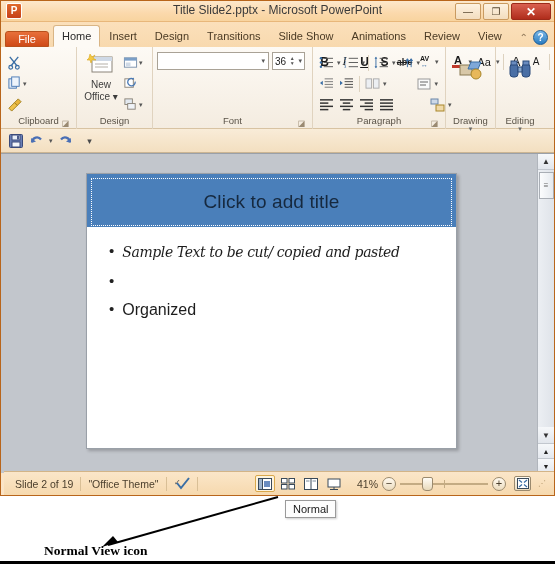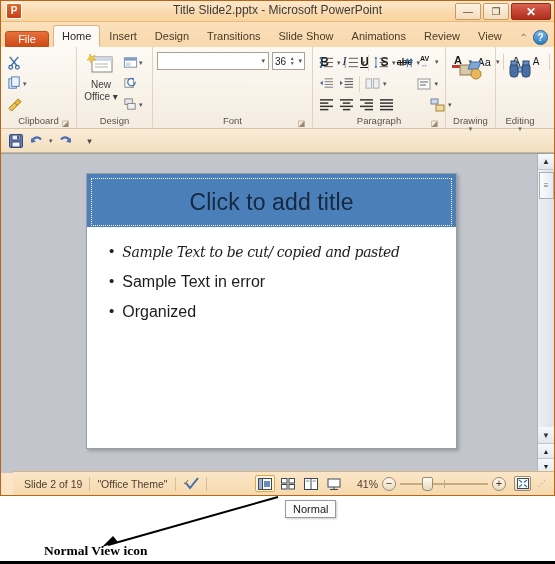--- a/index.html
+++ b/index.html
@@ -186,21 +186,21 @@
     position: relative; height: 54px;
     background: #4a7fba;
     border-bottom: 1px solid #ffffff;
   }
   #title-placeholder {
     position: absolute; left: 4px; top: 4px; right: 4px; bottom: 1px;
     border: 1px dotted #ffffff;
     display: flex; align-items: center; justify-content: center;
   }
   #title-placeholder-text {
-    font-size: 23px; color: #16293f; letter-spacing: .1px;
+    font-size: 19px; color: #16293f; letter-spacing: .1px;
   }
   #body-area { padding: 14px 12px 0 22px; }
   .bullet-line {
     display: flex; align-items: flex-start; gap: 8px;
     margin-bottom: 10px;
   }
   .bullet-dot { font-size: 15px; line-height: 18px; color: #222; }
   .bullet-text { font-size: 16px; color: #1c1c1c; line-height: 20px; }
   .bullet-text.script {
     font-family: "DejaVu Serif", serif;
@@ -234,21 +234,21 @@
   .sb-nav {
     width: 17px; height: 15px;
     display:flex; align-items:center; justify-content:center;
     font-size: 7px; color:#222;
     background: linear-gradient(#f6f8fa,#e4e8ee);
     border-top: 1px solid #c2c7ce;
   }
 
   
   #status-bar {
-    position: absolute; left: 12px; right: 0; bottom: 0;
+    position: absolute; left: 3px; right: 0; bottom: 0;
     height: 24px;
     background: linear-gradient(#fbe6c9, #f6d9ae);
     border-top: 1px solid #d3b487;
     display: flex; align-items: center;
     font-size: 10.5px; color: #4a3e2c;
     padding: 0 4px;
   }
   .st-item { padding: 0 7px; }
   .st-sep { width:1px; height:14px; background:#d9bf96; }
   #view-buttons {
@@ -686,21 +686,20 @@
           <span id="title-placeholder-text">Click to add title</span>
         </div>
       </div>
       <div id="body-area">
         <div class="bullet-line">
           <span class="bullet-dot">•</span>
           <span class="bullet-text script">Sample Text to be cut/ copied and pasted</span>
         </div>
         <div class="bullet-line">
           <span class="bullet-dot">•</span>
-          <span class="bullet-text">Sample Text in error</span>
         </div>
         <div class="bullet-line">
           <span class="bullet-dot">•</span>
           <span class="bullet-text">Organized</span>
         </div>
       </div>
     </div>
 
     <div id="v-scroll">
       <div class="sb-btn">▲</div>

